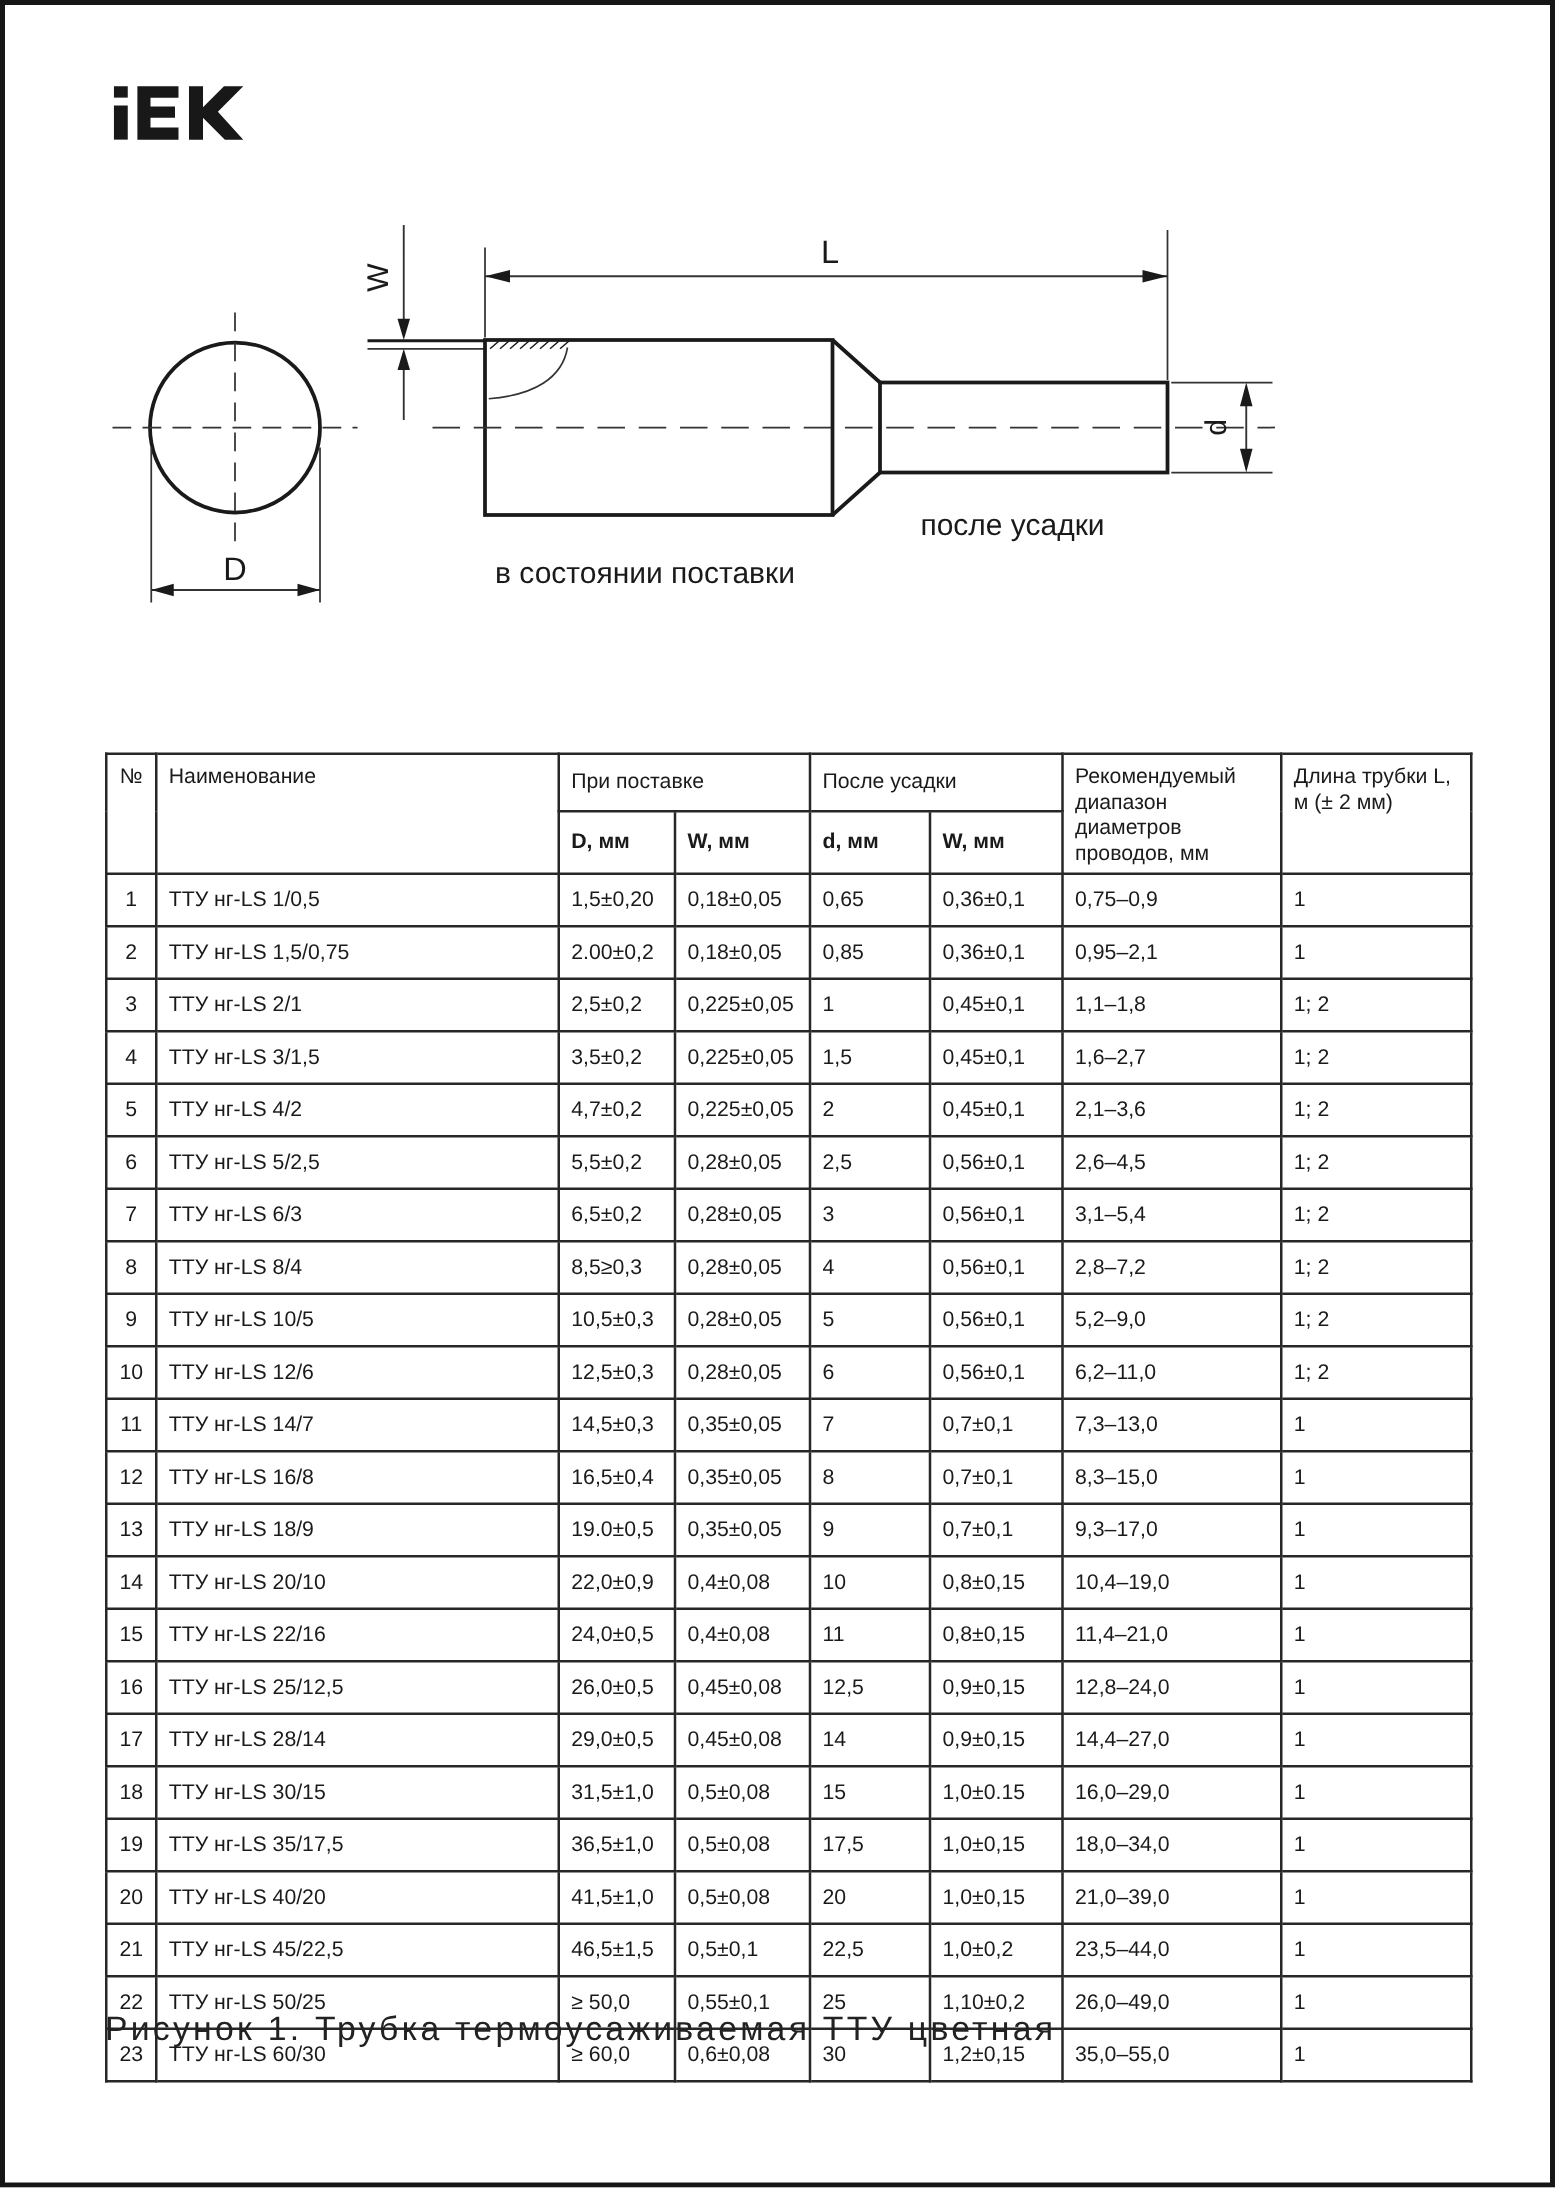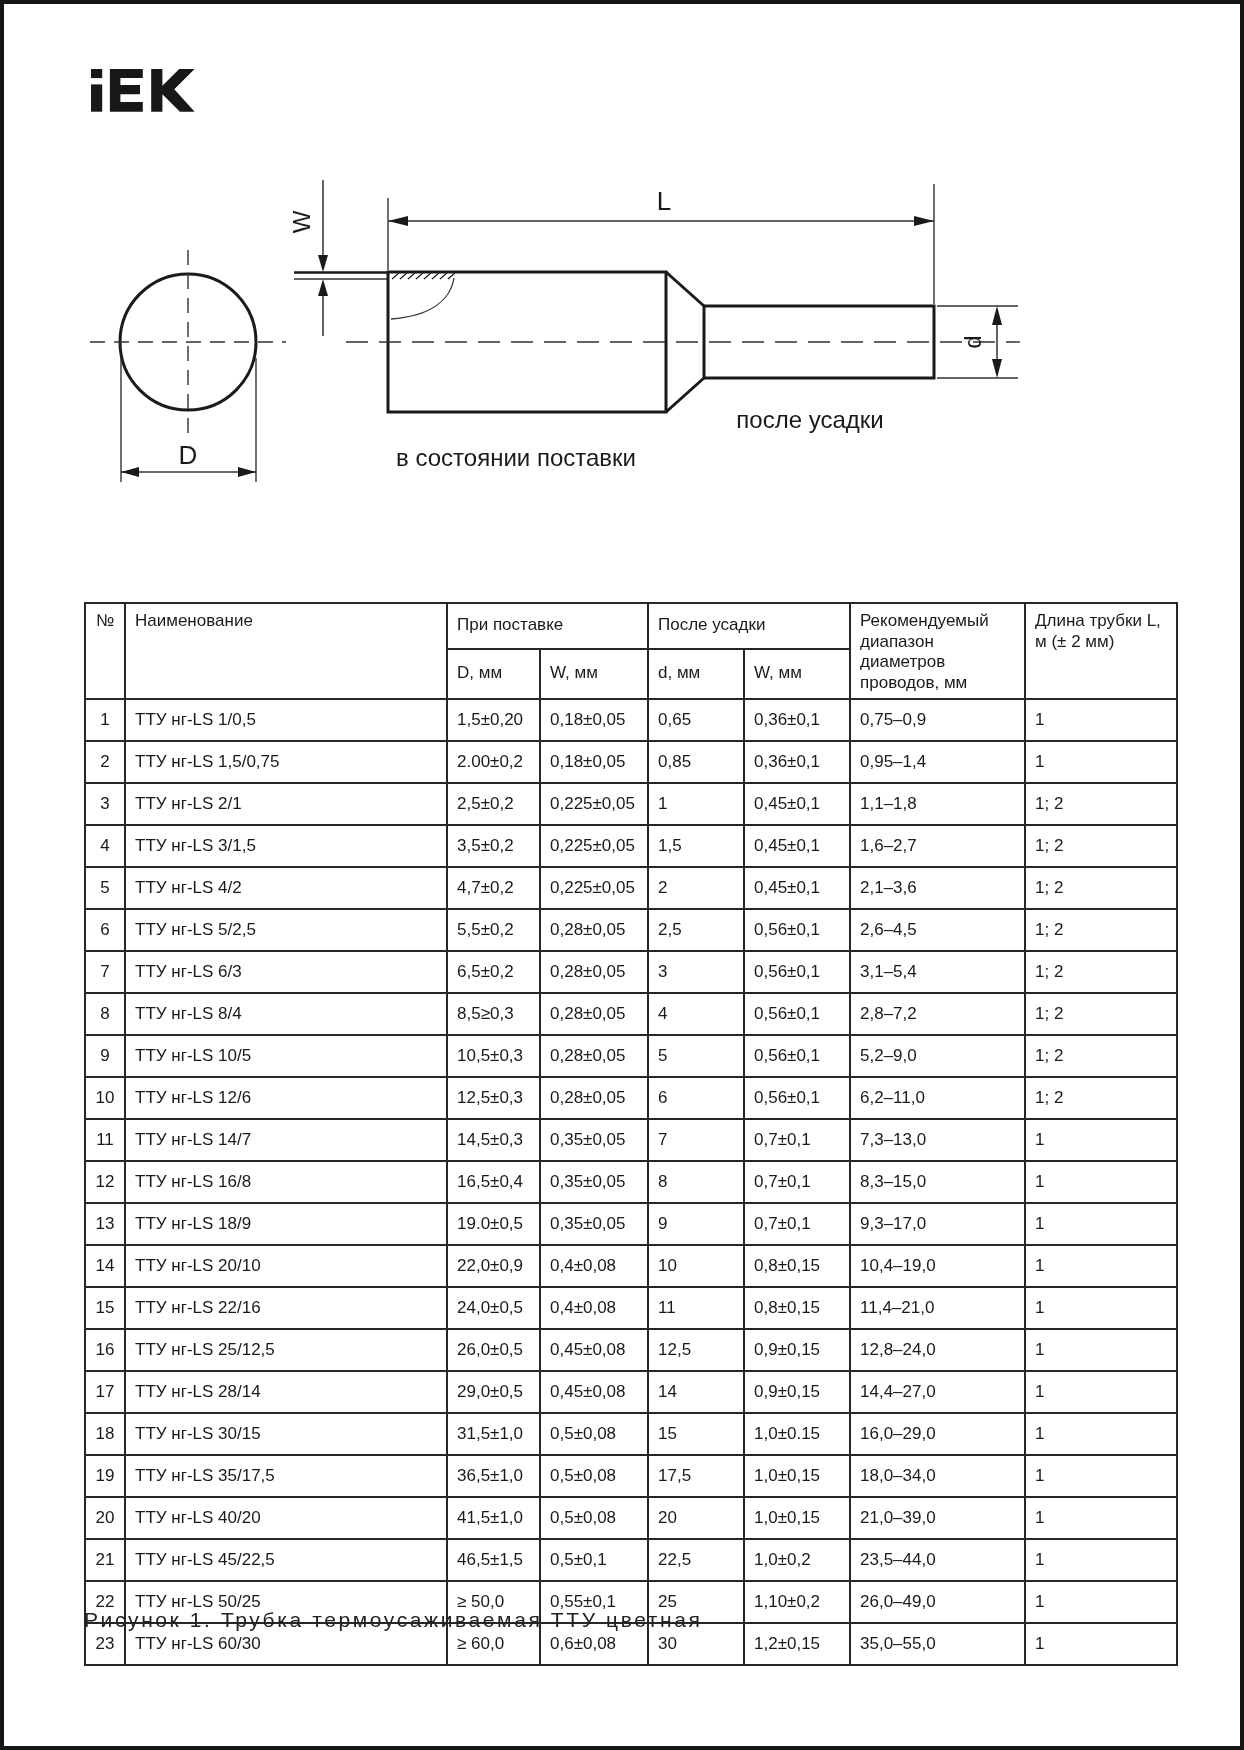--- a/index.html
+++ b/index.html
@@ -17,27 +17,27 @@
     border-collapse:collapse;table-layout:fixed;
     font-size:17px;line-height:1.22;
   }
   .spec-table th,.spec-table td{
     border:2px solid #272727;padding:4px 8px 4px 9px;
     font-weight:normal;text-align:left;vertical-align:middle;
     overflow:hidden;white-space:normal;
   }
   .spec-table thead th.span-top{vertical-align:top;padding-top:7px;}
   .spec-table thead tr.h1 th{height:30px;}
-  .spec-table thead tr.h2 th{height:34px;}
+  .spec-table thead tr.h2 th{height:34px;font-weight:bold;}
   .spec-table tbody td{height:32px;}
   .spec-table .c-num{text-align:center;padding-left:2px;padding-right:2px;}
 
   .caption{
     position:absolute;left:80px;top:1604px;
-    font-size:21px;letter-spacing:2.6px;color:#222;
+    font-size:27px;letter-spacing:2.6px;color:#222;
   }
 </style>
 </head>
 <body>
 
 <div class="page">
 
   <svg class="logo" viewBox="0 0 160 62" aria-hidden="true">
     <g fill="#181818">
       <rect x="0" y="1" width="16" height="13"></rect>
@@ -144,21 +144,21 @@
           <td>0,75–0,9</td>
           <td>1</td>
         </tr>
         <tr>
           <td class="c-num">2</td>
           <td>ТТУ нг-LS 1,5/0,75</td>
           <td>2.00±0,2</td>
           <td>0,18±0,05</td>
           <td>0,85</td>
           <td>0,36±0,1</td>
-          <td>0,95–1,4</td>
+          <td>0,95–2,1</td>
           <td>1</td>
         </tr>
         <tr>
           <td class="c-num">3</td>
           <td>ТТУ нг-LS 2/1</td>
           <td>2,5±0,2</td>
           <td>0,225±0,05</td>
           <td>1</td>
           <td>0,45±0,1</td>
           <td>1,1–1,8</td>

